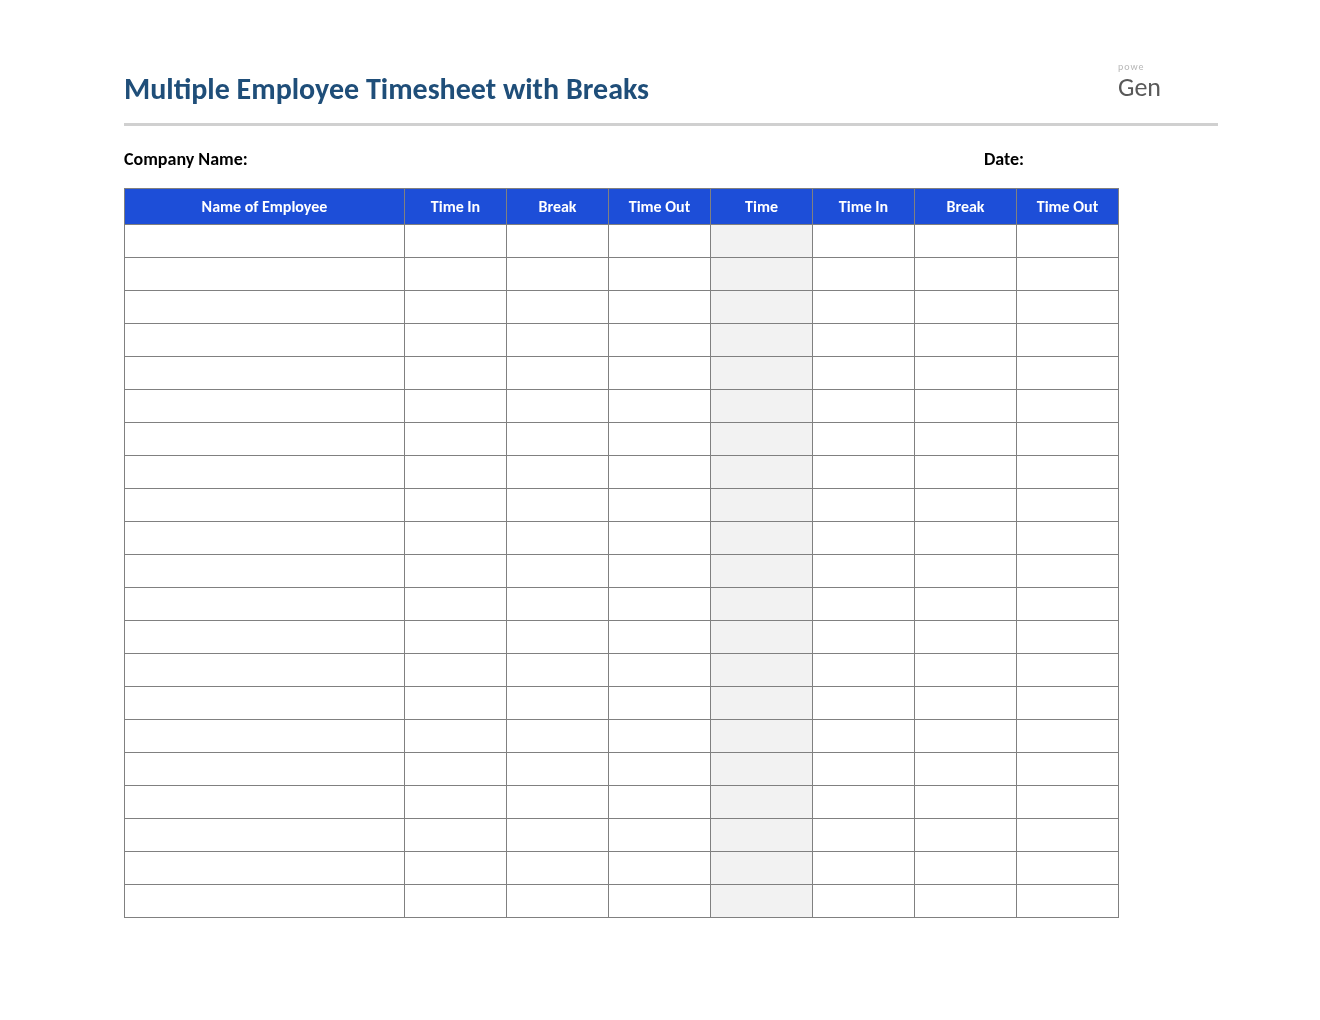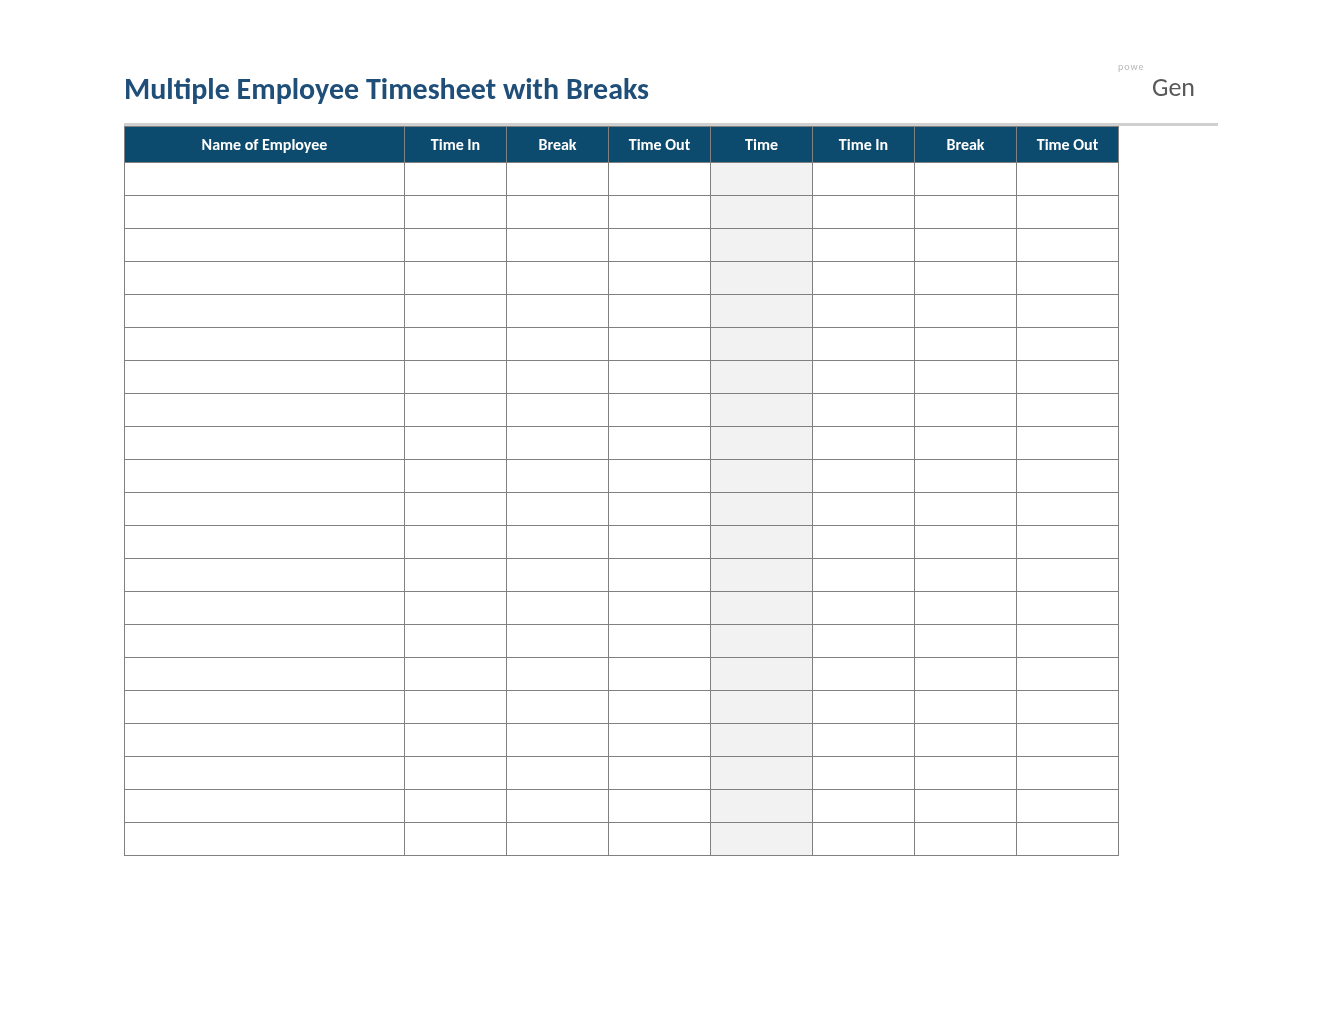--- a/index.html
+++ b/index.html
@@ -42,21 +42,20 @@
     font-size: 10px;
     color: #b7b7b7;
     letter-spacing: 1px;
     white-space: nowrap;
   }
   .brand-name {
     font-size: 26px;
     color: #595959;
     white-space: nowrap;
     line-height: 1.1;
-    margin-left: 34px;
   }
   .divider {
     width: 994px;
     height: 0;
     border-top: 3px solid #d0d0d0;
     margin-top: 10px;
     position: relative;
   }
   .divider::after {
     content: "";
@@ -83,21 +82,21 @@
     font-weight: 700;
     color: #000;
     margin-right: 94px;
   }
   table.timesheet {
     border-collapse: collapse;
     width: 994px;
     table-layout: fixed;
   }
   table.timesheet th {
-    background: #0c4a6e;
+    background: #1d4ed8;
     color: #ffffff;
     font-weight: 700;
     font-size: 16px;
     text-align: center;
     padding: 8px 4px;
     border: 1px solid #808080;
     height: 36px;
   }
   table.timesheet td {
     border: 1px solid #808080;
@@ -120,20 +119,24 @@
   <div class="header-row">
     <h1 class="title">Multiple Employee Timesheet with Breaks</h1>
     <div class="brand-block">
       <div class="brand-powered">powe</div>
       <div class="brand-name">Gen</div>
     </div>
   </div>
 
   <div class="divider"></div>
 
+  <div class="meta-row">
+    <div class="meta-label">Company Name:</div>
+    <div class="meta-date">Date:</div>
+  </div>
 
   <table class="timesheet">
     <colgroup>
       <col class="name">
         <col class="small">
         <col class="small">
         <col class="small">
       <col class="small">
         <col class="small">
         <col class="small">

